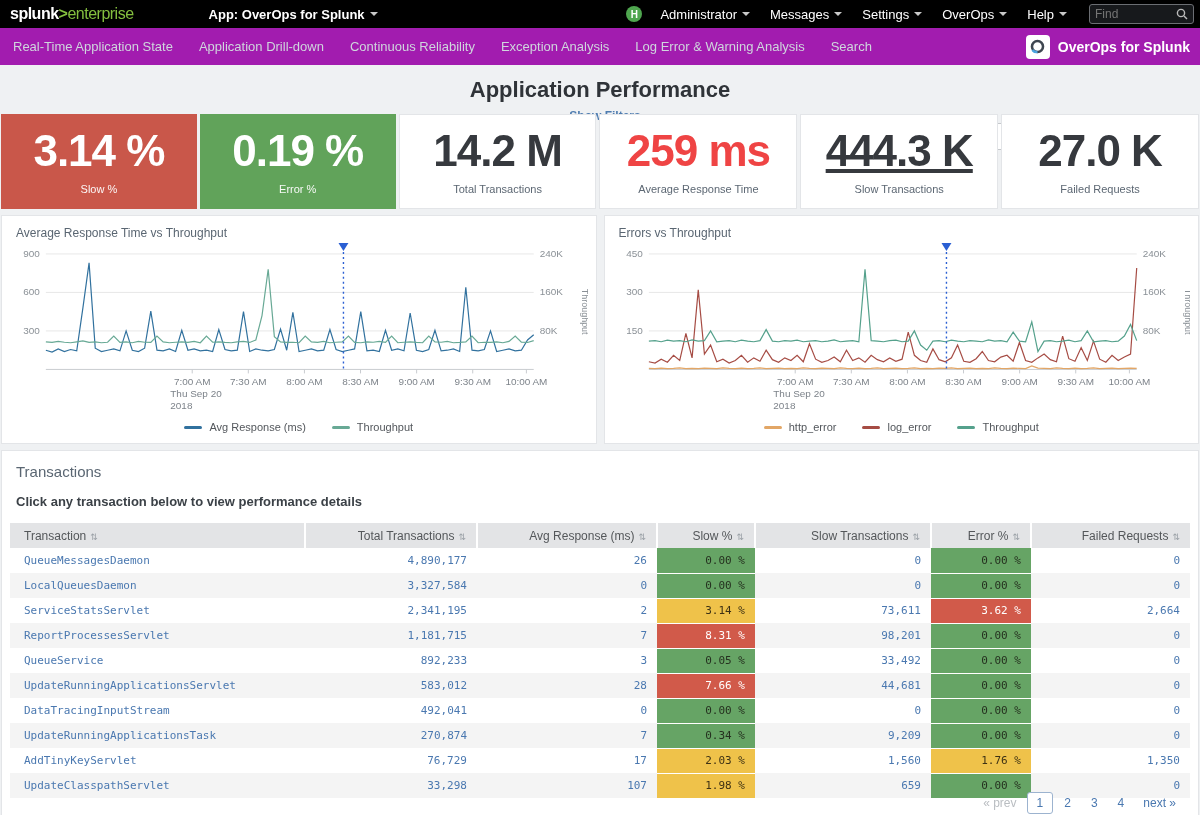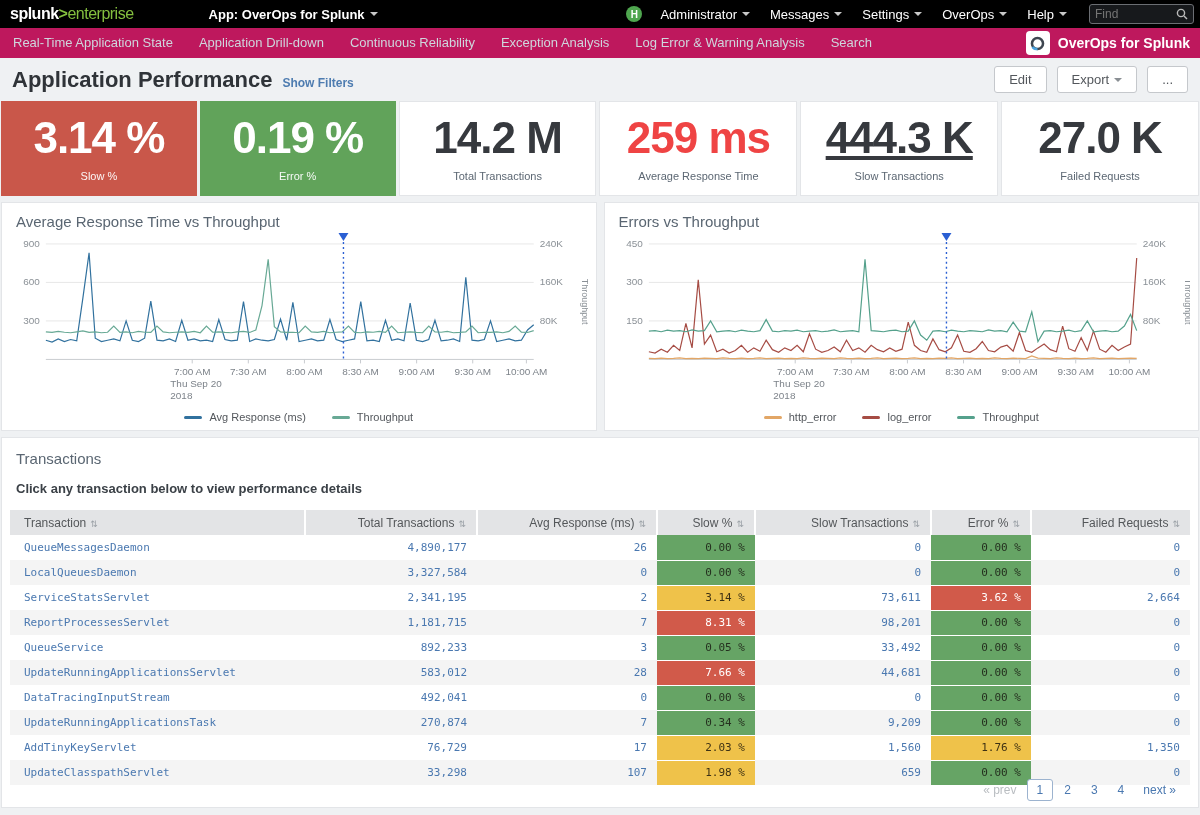--- a/index.html
+++ b/index.html
@@ -15,46 +15,46 @@
   .app-menu { margin-left:75px; font-weight:bold; cursor:pointer; display:flex; align-items:center; }
   .topbar-right { margin-left:auto; display:flex; align-items:center; gap:4px; }
   .avatar { width:16px; height:16px; border-radius:50%; background:#4fa64f; color:#fff; font-size:10px; font-weight:bold; display:flex; align-items:center; justify-content:center; margin-right:4px; }
   .top-menu { padding:0 10px; font-weight:normal; cursor:pointer; display:flex; align-items:center; white-space:nowrap; }
   .caret { width:0; height:0; border-left:4px solid transparent; border-right:4px solid transparent; border-top:4px solid #c8c8c8; margin-left:5px; display:inline-block; }
   .findbox { width:105px; height:20px; background:#17191c; border:1px solid #6b6e73; border-radius:3px; margin:0 6px 0 8px; display:flex; align-items:center; padding:0 5px; }
   .findbox input { flex:1; min-width:0; background:transparent; border:none; outline:none; color:#ddd; font-size:12px; font-family:"Liberation Sans",sans-serif; }
   .findbox svg { flex:none; }
 
   
-  .navbar { height:30px; background:#be185d; display:flex; align-items:center; }
+  .navbar { height:37px; background:#a21caf; display:flex; align-items:center; }
   .nav-item { color:#cfd6dd; font-size:13px; padding:0 13px; line-height:30px; cursor:pointer; white-space:nowrap; }
   .nav-brand { margin-left:auto; display:flex; align-items:center; gap:8px; margin-right:10px; }
   .oo-logo { width:24px; height:24px; background:#fff; border-radius:4px; display:flex; align-items:center; justify-content:center; }
   .nav-brand-label { color:#fff; font-size:14px; font-weight:bold; white-space:nowrap; }
 
   
-  .title-row { height:43px; display:flex; align-items:center; padding:12px 12px; }
+  .title-row { height:49px; display:flex; align-items:center; padding:12px 12px;flex-direction:column; }
   .page-title { font-size:22px; color:#2f3338; font-weight:bold; }
   .show-filters { font-size:12px; color:#4e7cb0; font-weight:bold; margin-left:10px; margin-top:6px; cursor:pointer; }
   .title-actions { margin-left:auto; display:flex; gap:10px; }
   .btn { background:#fff; border:1px solid #c5c8cc; border-radius:3px; height:27px; padding:0 14px; font-size:13px; color:#53575c; cursor:pointer; display:flex; align-items:center; font-family:"Liberation Sans",sans-serif; }
   .btn .caret { border-top-color:#8a8f94; }
 
   
   .kpi-row { display:flex; gap:3px; padding:0 1px; }
   .kpi { flex:1; height:95px; display:flex; flex-direction:column; align-items:center; justify-content:center; border:1px solid #e3e5e8; }
   .kpi-value { font-size:44px; font-weight:bold; letter-spacing:-1px; line-height:1; }
   .kpi-label { font-size:11px; margin-top:10px; }
   .kpi.colored .kpi-label { color:rgba(255,255,255,0.95); }
   .kpi.plain .kpi-label { color:#5c6773; }
 
   
   .charts-row { display:flex; gap:7px; margin-top:6px; padding:0 1px; }
   .chart-panel { flex:1; background:#fff; border:1px solid #e3e5e8; height:229px; padding:10px 8px 4px 8px; }
-  .chart-title { font-size:15px; color:#5a6672; padding-left:6px; }
+  .chart-title { font-size:12px; color:#5a6672; padding-left:6px; }
   .chart-svg { width:100%; }
   .chart-legend { display:flex; justify-content:center; gap:26px; margin-top:0px; }
   .legend-item { display:flex; align-items:center; gap:7px; font-size:11px; color:#53575c; cursor:pointer; }
   .legend-swatch { width:18px; height:3px; border-radius:2px; display:inline-block; }
 
   
   .trans-panel { background:#fff; border:1px solid #e3e5e8; margin-top:6px; margin-left:1px; margin-right:1px; height:371px; padding:12px 8px 6px 8px; position:relative; }
   .trans-heading { font-size:15px; color:#5a6672; padding-left:6px; }
   .trans-subtitle { font-size:13px; font-weight:bold; color:#3b4147; padding-left:6px; margin-top:14px; }
   table.trans { width:100%; border-collapse:collapse; table-layout:fixed; margin-top:14px; }

